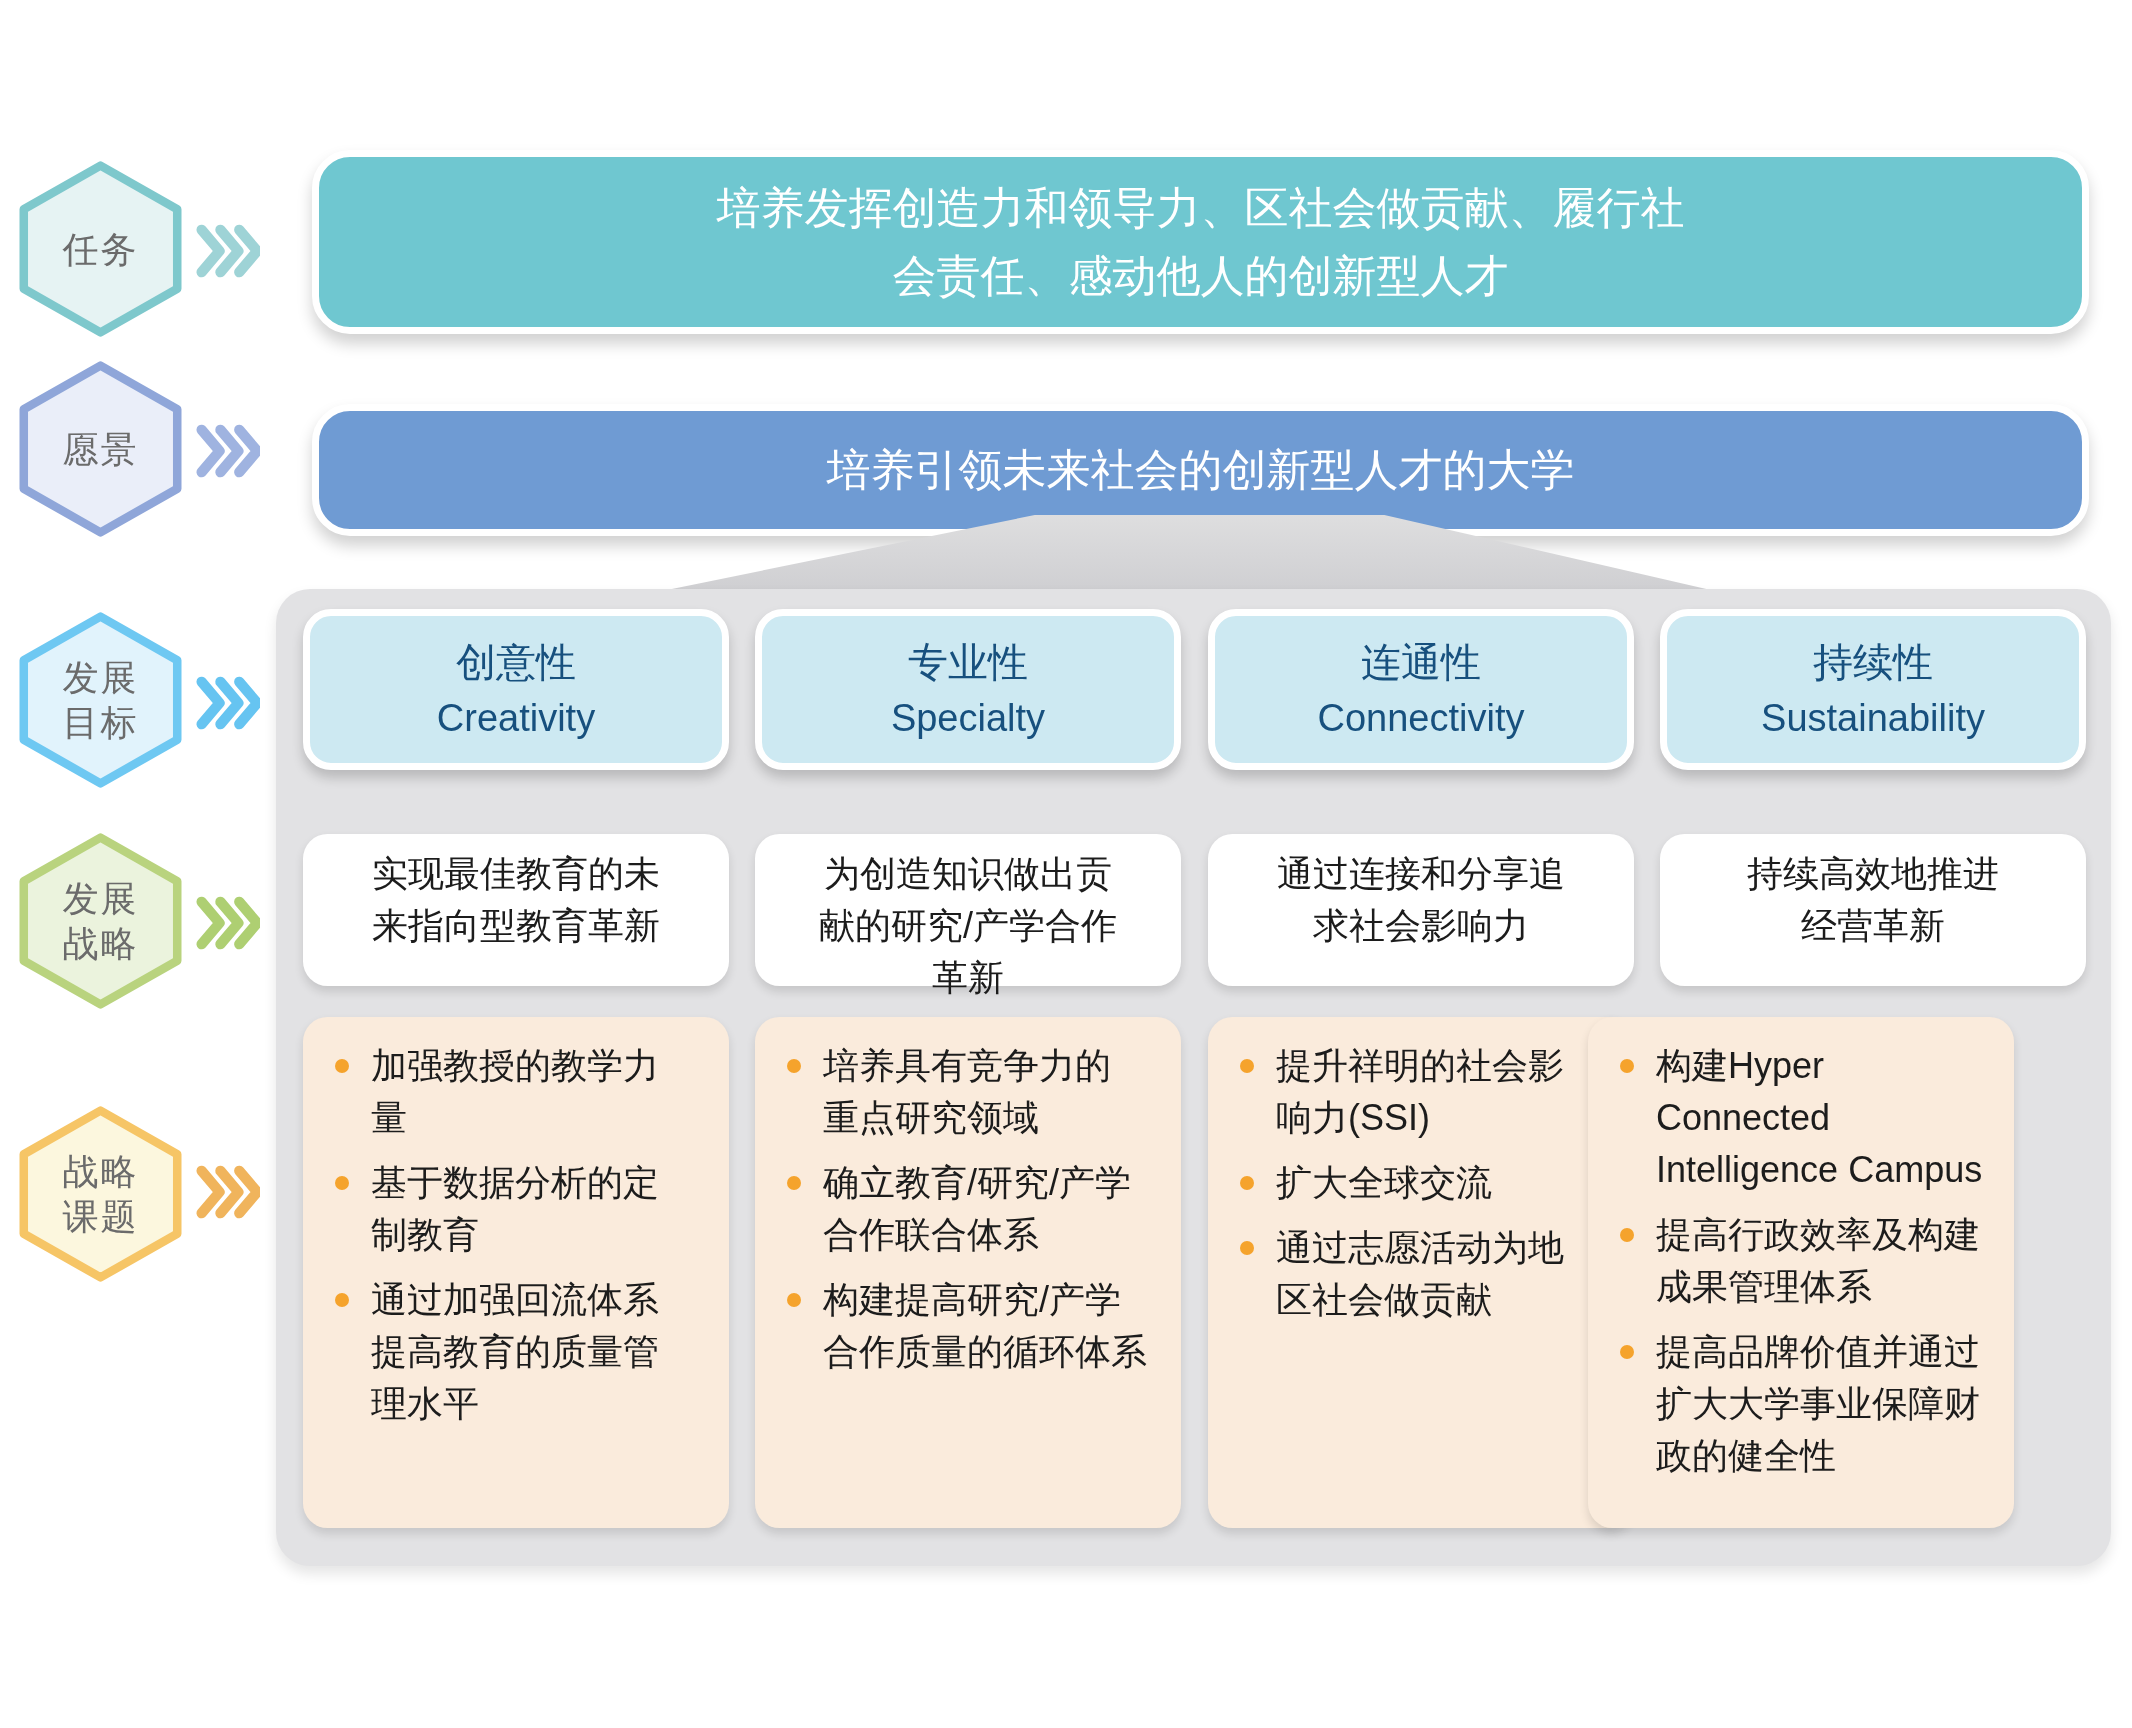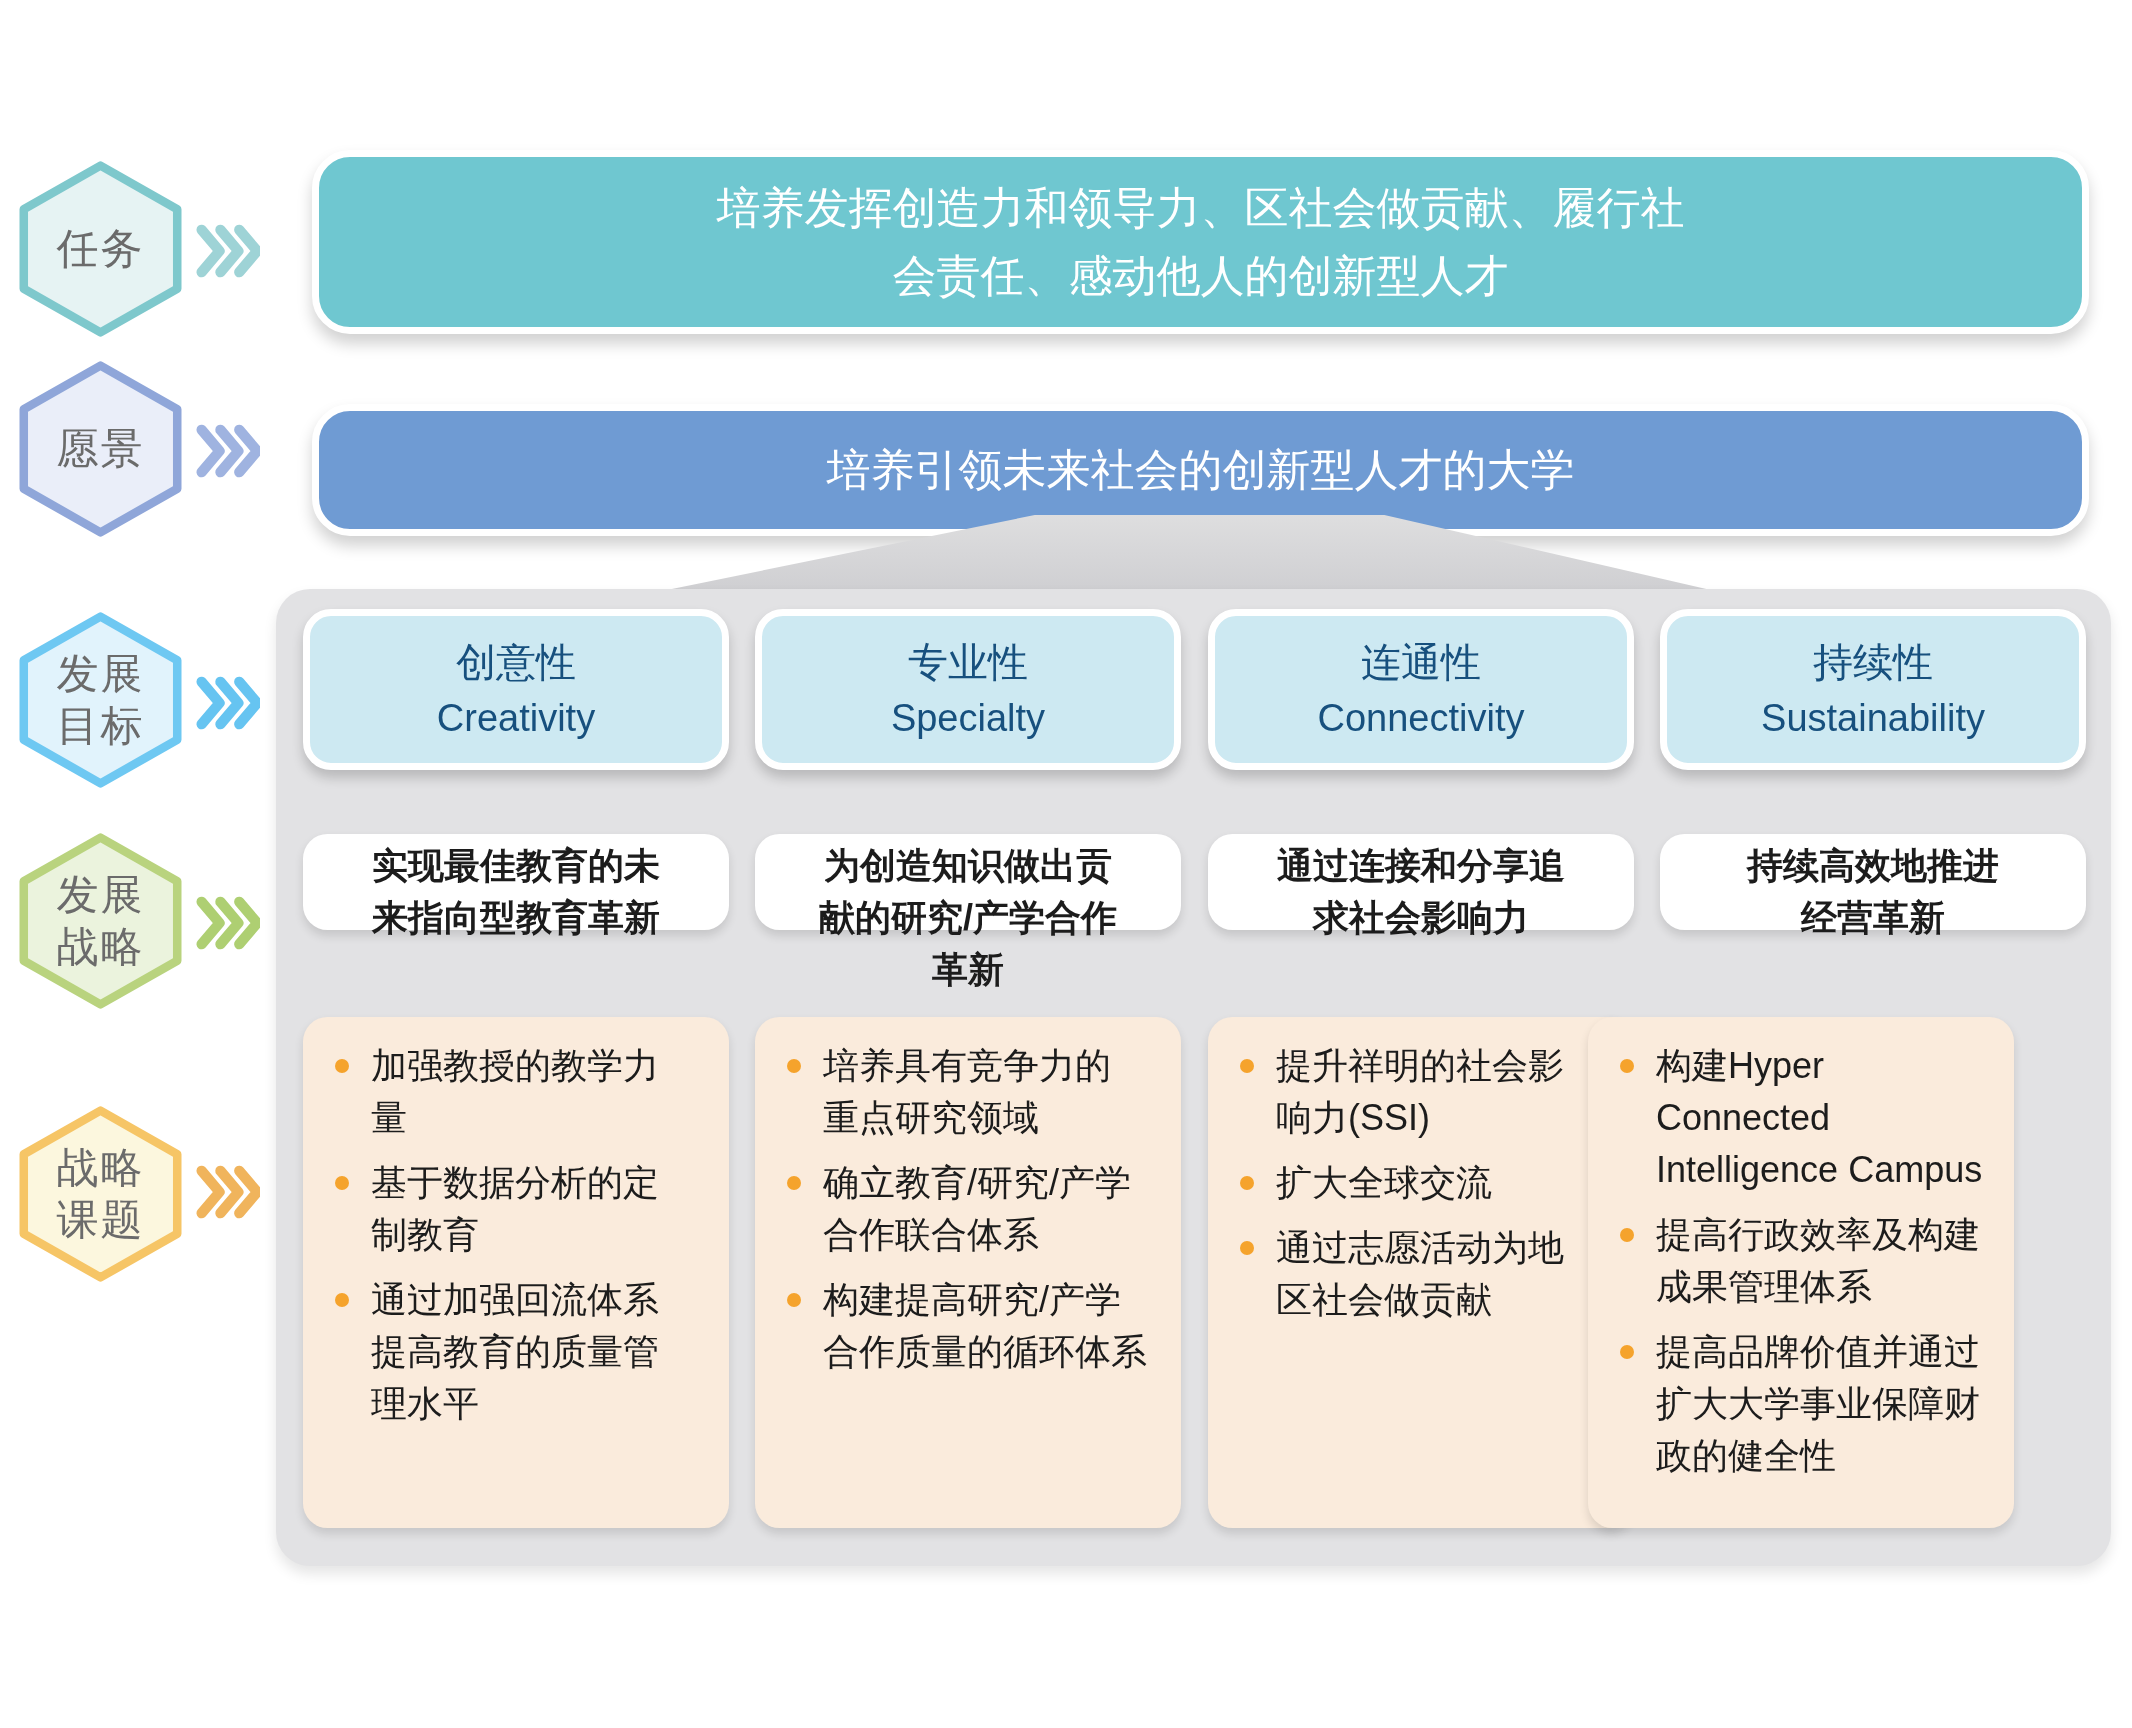--- a/index.html
+++ b/index.html
@@ -3,21 +3,21 @@
 <meta charset="utf-8">
 <style>
   html,body{margin:0;padding:0;background:#ffffff;}
   body{width:2132px;height:1728px;font-family:"Liberation Sans",sans-serif;position:relative;overflow:hidden;}
   .canvas{position:absolute;inset:0;}
 
   
   .hex{position:absolute;left:17px;width:167px;height:180px;}
   .hex svg{position:absolute;inset:0;width:100%;height:100%;}
   .hex-label{position:absolute;inset:0;display:flex;align-items:center;justify-content:center;
-             text-align:center;font-size:42px;line-height:1.25;color:var(--hex-label,#6B6B6B);
+             text-align:center;font-size:36px;line-height:1.25;color:var(--hex-label,#6B6B6B);
              white-space:pre-line;letter-spacing:1.9px;}
   .hex-mission polygon{fill:var(--hex-mission-fill,#E6F3F3);stroke:var(--hex-mission-stroke,#7EC8CC);}
   .hex-vision  polygon{fill:var(--hex-vision-fill,#EAEEF9);stroke:var(--hex-vision-stroke,#8FA6D9);}
   .hex-goals   polygon{fill:var(--hex-goals-fill,#E1F3FC);stroke:var(--hex-goals-stroke,#6EC8F2);}
   .hex-strategy polygon{fill:var(--hex-strategy-fill,#EBF3DD);stroke:var(--hex-strategy-stroke,#B9D37E);}
   .hex-topics  polygon{fill:var(--hex-topics-fill,#FCF7DE);stroke:var(--hex-topics-stroke,#F6C566);}
   .hex polygon{stroke-width:9;stroke-linejoin:round;}
 
   .chev{position:absolute;left:196px;width:64px;height:58px;}
   .chev polyline{fill:none;stroke:currentColor;stroke-width:11;stroke-linecap:round;stroke-linejoin:round;}
@@ -39,23 +39,23 @@
          box-shadow:0 7.6px 13.2px rgba(0,0,0,0.10);}
 
   
   .hdr{position:absolute;top:609px;width:426px;height:161px;box-sizing:border-box;
        border:7.6px solid #ffffff;border-radius:28px;background:var(--header-box,#CDE9F2);
        display:flex;flex-direction:column;align-items:center;justify-content:center;
        box-shadow:0 7.6px 11.4px rgba(0,0,0,0.18);color:var(--header-text,#17507E);}
   .hdr-zh{font-size:40px;line-height:1.45;}
   .hdr-en{font-size:38px;line-height:1.45;}
 
-  .strat{position:absolute;top:834px;width:426px;height:96px;box-sizing:border-box;
+  .strat{position:absolute;top:834px;width:426px;height:152px;box-sizing:border-box;
          background:#ffffff;border-radius:24.6px;box-shadow:0 5.7px 9.5px rgba(0,0,0,0.12);
-         padding-top:6px;overflow:visible;font-weight:bold;}
+         padding-top:14px;overflow:visible;}
   .strat-text{font-size:36px;line-height:52px;color:#1c1c1c;text-align:center;white-space:pre-line;}
 
   .topics{position:absolute;top:1017px;width:426px;height:511px;box-sizing:border-box;
           background:var(--topic-box,#FAEBDC);border-radius:24.6px;
           box-shadow:0 5.7px 9.5px rgba(0,0,0,0.12);padding:23px 15px 0 32px;overflow:visible;}
   .ti{position:relative;padding-left:36px;margin-bottom:13.2px;}
   .dot{position:absolute;left:0;top:19px;width:14px;height:14px;border-radius:50%;
        background:var(--bullet,#F5A32C);}
   .tt{font-size:36px;line-height:52px;color:#1c1c1c;white-space:pre-line;display:block;}
 </style>

